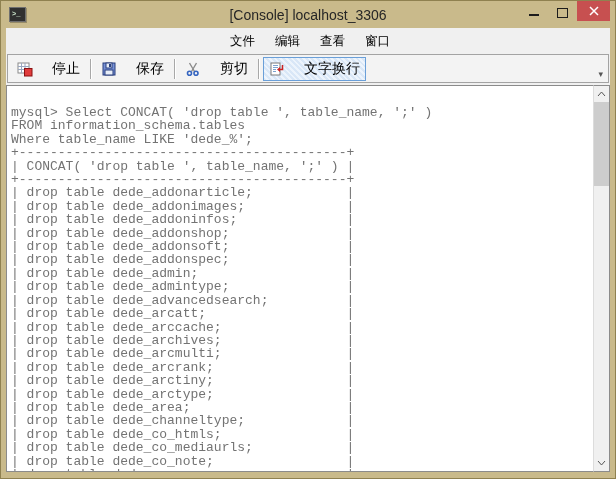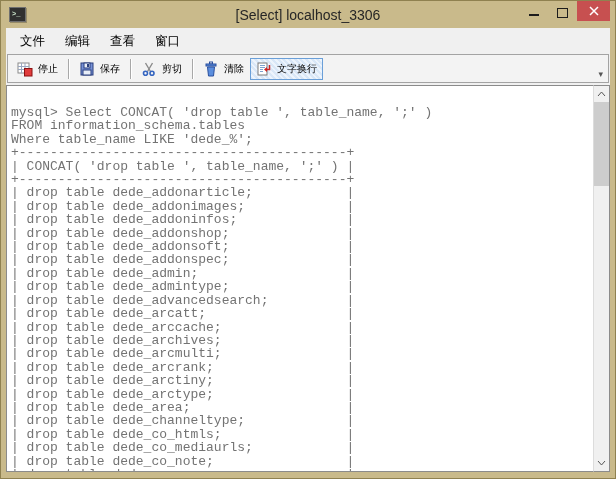--- a/index.html
+++ b/index.html
@@ -11,27 +11,27 @@
   .win-icon{width:17px;height:15px;margin-left:3px;background:#303030;border:1px solid #6f6f6f;
             box-shadow:1px 1px 0 rgba(0,0,0,.25);color:#cfe9cf;font:bold 7px/13px "Liberation Mono",monospace;
             text-align:left;padding-left:2px;box-sizing:border-box;}
   .title{position:absolute;left:0;right:0;text-align:center;font-size:14px;color:#262626;pointer-events:none;}
   .controls{position:absolute;top:0;right:0;display:flex;height:20px;}
   .ctrl{width:29px;height:20px;display:flex;align-items:center;justify-content:center;background:transparent;}
   .min-glyph{width:10px;height:2px;background:#1c1c1c;margin-top:8px;}
   .max-glyph{width:9px;height:8px;border:1px solid #1c1c1c;margin-top:3px;background:transparent;}
   .close{width:33px;background:#c75050;}
   
-  .menubar{flex:0 0 26px;height:26px;background:#f0f0f0;display:flex;align-items:center;padding-left:4px;}
+  .menubar{flex:0 0 26px;height:26px;background:#f0f0f0;display:flex;align-items:center;padding-left:4px;justify-content:center;}
   .menu-item{padding:4px 10px;font-size:12.5px;color:#000;}
   
   .toolbar-wrap{flex:0 0 31px;background:#f0f0f0;padding:0 1px 2px 1px;box-sizing:border-box;}
   .toolbar{border:1px solid #a3a3a3;height:29px;box-sizing:border-box;display:flex;align-items:center;
            padding:0 3px;background:#f3f3f3;}
-  .tbtn{display:flex;align-items:center;gap:5px;padding:2px 5px;font-size:10px;color:#000;
+  .tbtn{display:flex;align-items:center;gap:19px;padding:2px 5px;font-size:14px;color:#000;
         background:transparent;border:1px solid transparent;white-space:nowrap;}
   .tbtn svg{width:16px;height:16px;display:block;}
   .tbtn.active{border:1px solid #6a9fd8;background:repeating-linear-gradient(45deg,#d9e7f7 0 2px,#edf4fc 2px 4px);align-items:center;}
   .tsep{width:1px;height:20px;background:#a8a8a8;box-shadow:1px 0 0 #fff;margin:0 4px;flex:0 0 1px;}
   .overflow{margin-left:auto;align-self:flex-end;color:#555;font-size:9px;line-height:9px;padding:0 2px 3px 0;}
   
   .console-row{flex:1;display:flex;min-height:0;background:#f0f0f0;}
   .console{flex:1;background:#fff;border:1px solid #8b8b8b;border-right:none;overflow:hidden;min-width:0;}
   .console pre{margin:0;padding:20px 0 0 4px;font-family:"Liberation Mono","DejaVu Sans Mono",monospace;
                font-size:13px;line-height:13.4px;color:#737373;white-space:pre;}
@@ -41,21 +41,21 @@
   .sb-track{flex:1;position:relative;}
   .sb-thumb{position:absolute;top:0;left:0;right:0;height:84px;background:#cdcdcd;}
 </style>
 </head>
 <body>
 
 <div class="window">
 
   <div class="titlebar">
     <div class="win-icon">&gt;_</div>
-    <div class="title">[Select] localhost_3306</div>
+    <div class="title">[Console] localhost_3306</div>
     <div class="controls">
       <div class="ctrl">
         <div class="min-glyph"></div>
       </div>
       <div class="ctrl">
         <div class="max-glyph"></div>
       </div>
       <div class="ctrl close">
         <svg width="10" height="10" viewBox="0 0 10 10">
             <path d="M1 1l8 8M9 1L1 9" stroke="#fff" stroke-width="1.5" fill="none"></path>
@@ -104,28 +104,20 @@
           <circle cx="4.5" cy="12.3" r="2" fill="none" stroke="#3565c0" stroke-width="1.6"></circle>
           <circle cx="11" cy="12.3" r="2" fill="none" stroke="#3565c0" stroke-width="1.6"></circle>
         </svg>
         <span>剪切</span>
       </div>
 
 
 
       <div class="tsep"></div>
 
-      <div class="tbtn">
-        <svg viewBox="0 0 16 16">
-          <rect x="6.5" y="1" width="3" height="2" fill="none" stroke="#2a4f9d"></rect>
-          <rect x="3" y="3" width="10" height="2" fill="#5b8ede" stroke="#2a4f9d"></rect>
-          <path d="M4.5 6h7l-1 9h-5z" fill="#5b8ede" stroke="#2a4f9d"></path>
-        </svg>
-        <span>清除</span>
-      </div>
 
       <div class="tbtn active">
         <svg viewBox="0 0 16 16">
           <rect x="2" y="2" width="9" height="12" fill="#fff" stroke="#7a7a7a"></rect>
           <path d="M4 4.5h5M4 6.5h5M4 8.5h3M4 10.5h3" stroke="#7da2ce"></path>
           <path d="M13.5 4v4.5H10" fill="none" stroke="#cc2222" stroke-width="1.5"></path>
           <path d="M11 6L8 8.5l3 2.5z" fill="#cc2222"></path>
         </svg>
         <span>文字换行</span>
       </div>

